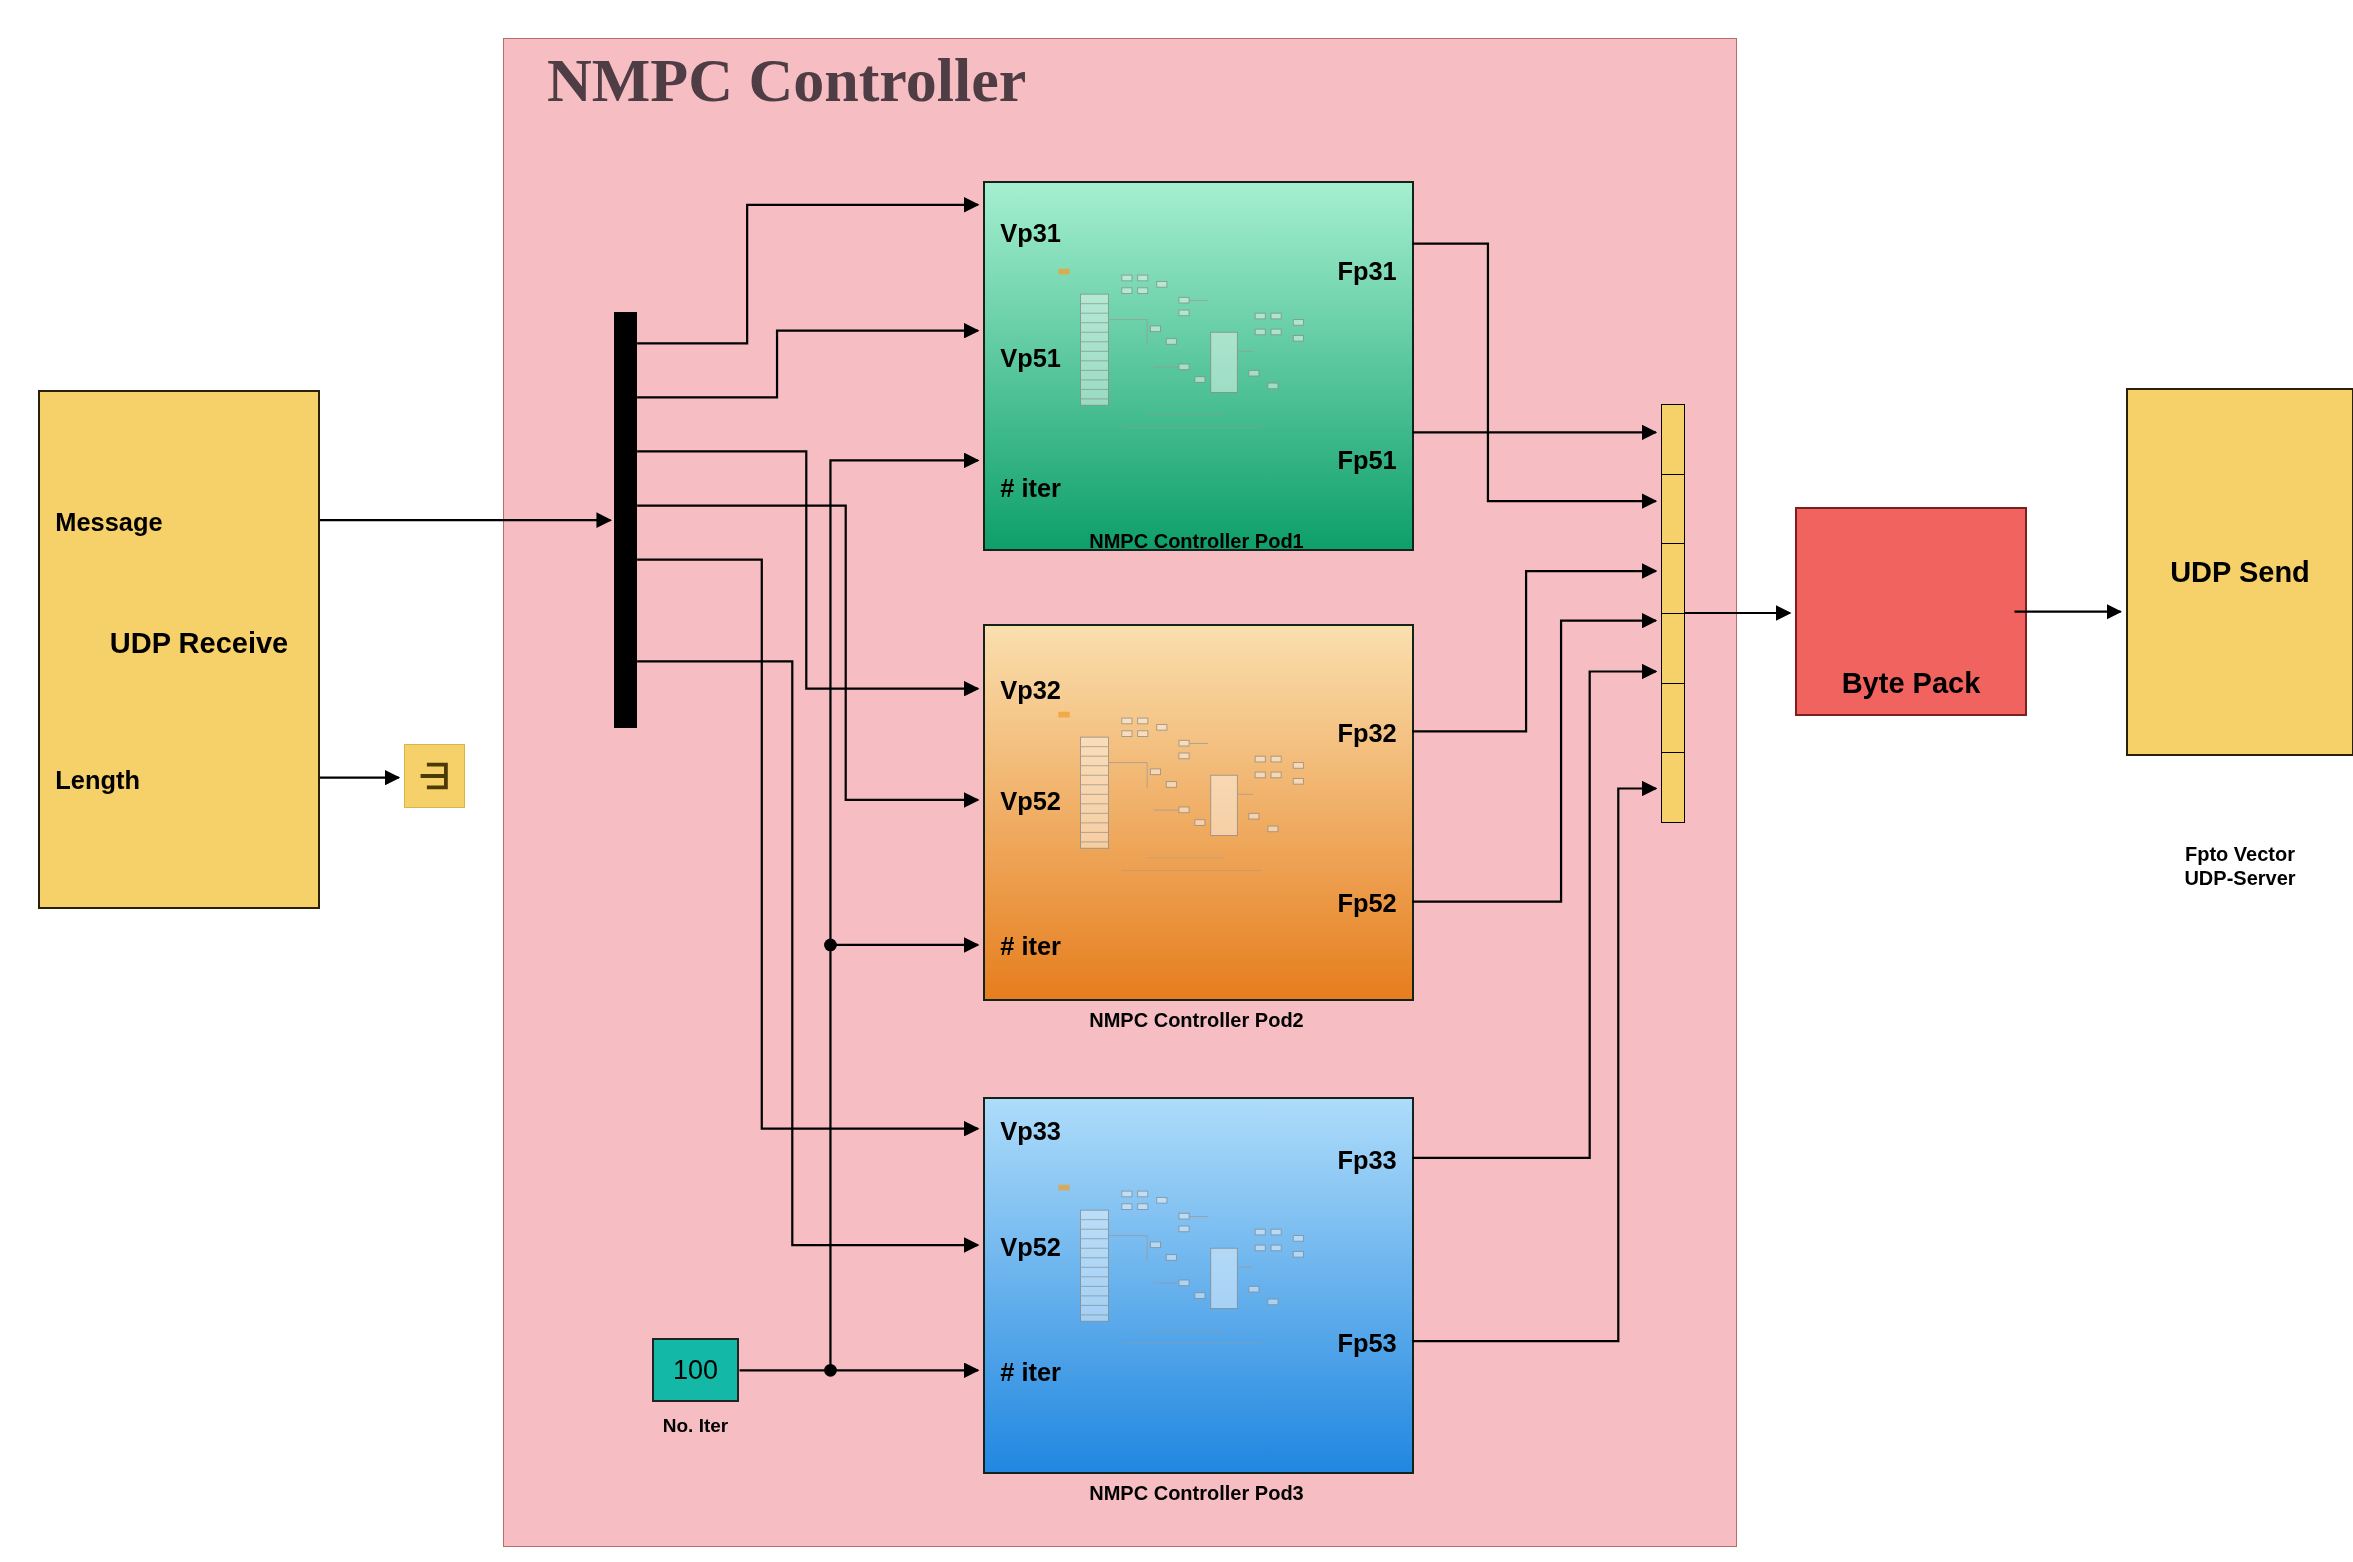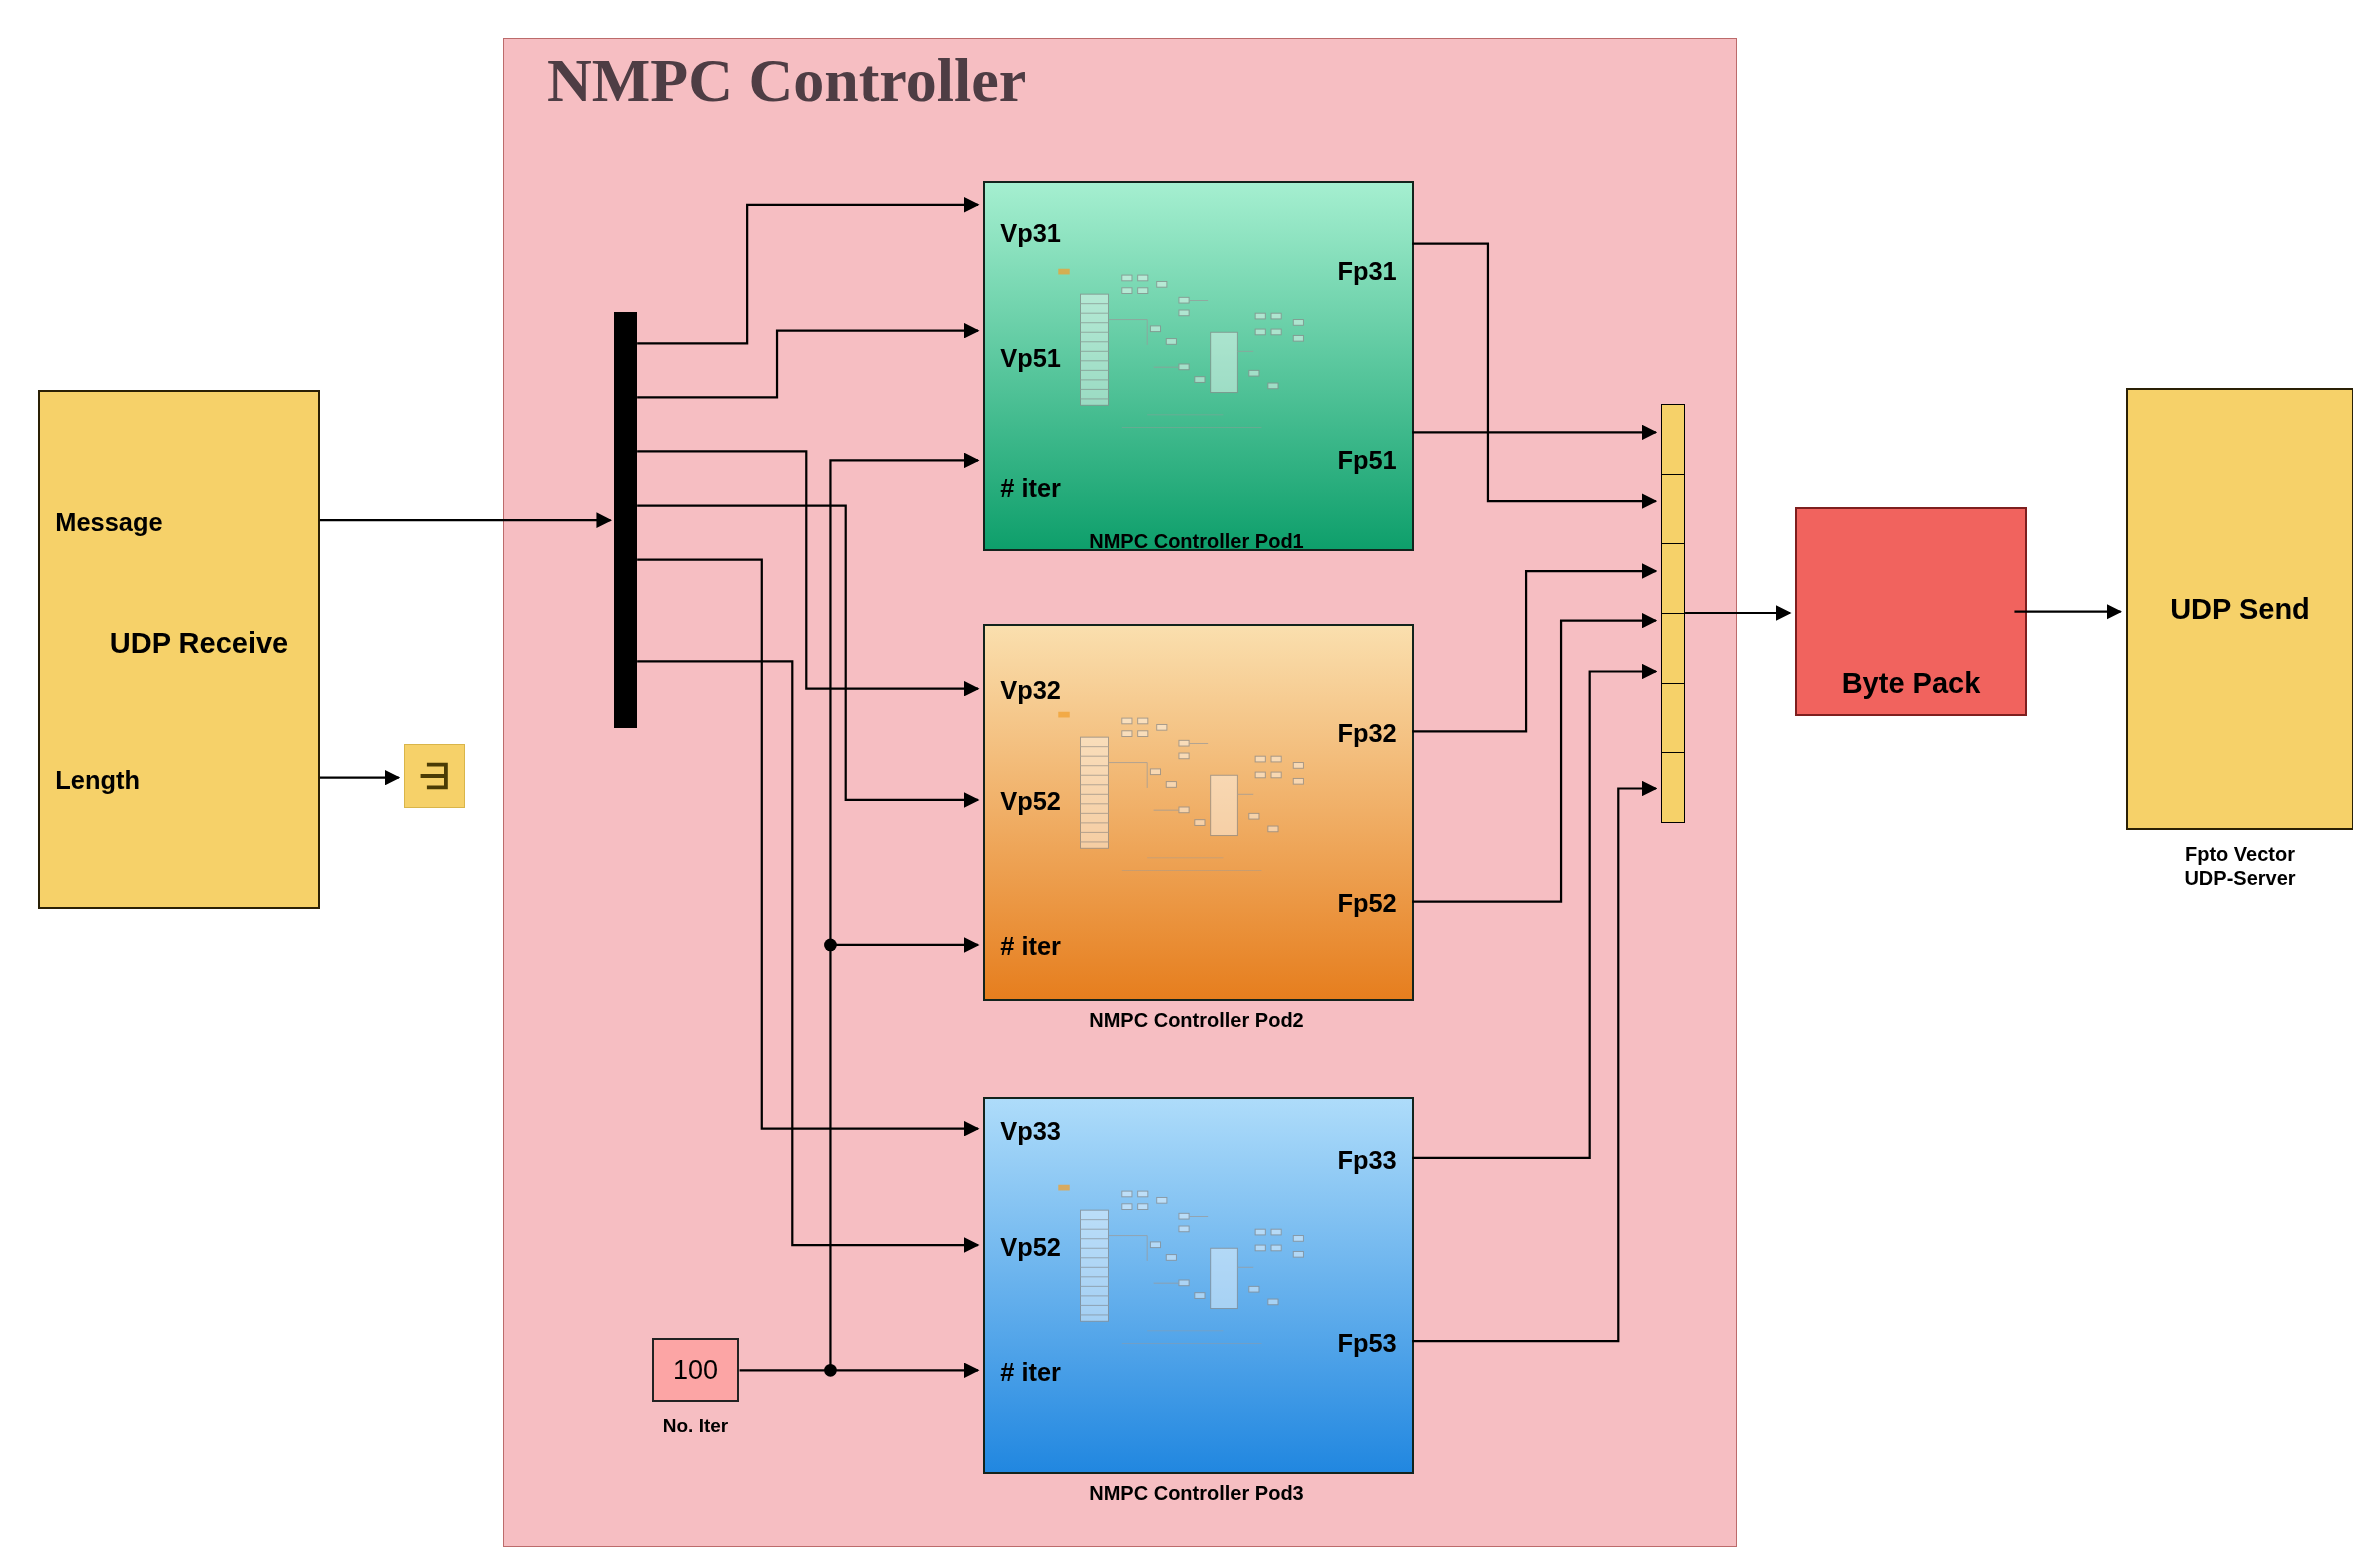--- a/index.html
+++ b/index.html
@@ -5,40 +5,40 @@
   html,body{margin:0;padding:0;background:#fff;}
   #stage{
     position:relative;width:2354px;height:1563px;background:#fff;overflow:hidden;
     font-family:"Liberation Sans", sans-serif;color:#000;
   }
   .abs{position:absolute;box-sizing:border-box;}
   .block{position:absolute;box-sizing:border-box;border:2.5px solid #2a2005;}
   .yellow{background:var(--block-yellow);}
   
   #udp-receive{left:38px;top:390px;width:282px;height:519px;}
-  #udp-send{left:2126px;top:388px;width:228px;height:442px;display:flex;align-items:center;justify-content:center;}
+  #udp-send{left:2126px;top:388px;width:228px;height:368px;display:flex;align-items:center;justify-content:center;}
   .blockname{font-weight:bold;font-size:29px;}
   .portlabel{position:absolute;font-weight:bold;font-size:25.4px;transform:translateY(-50%);white-space:nowrap;}
   .inlabel{left:15.3px;}
   .outlabel{right:15.3px;text-align:right;}
   .center-name{position:absolute;left:0;right:0;text-align:center;transform:translateY(-50%);margin-left:40px;}
   .caption{position:absolute;font-weight:bold;font-size:20px;text-align:center;line-height:1.22;white-space:nowrap;}
   
   #panel{left:503px;top:38px;width:1234px;height:1509px;background:var(--panel-bg);border:1.9px solid var(--panel-border);}
   #panel-title{left:547px;top:45px;font-family:"Liberation Serif", serif;font-weight:bold;font-size:62px;color:var(--title-color);white-space:nowrap;}
   
   #demux{left:614px;top:312px;width:23px;height:416px;background:#000;}
   
   .pod{position:absolute;left:983px;width:427px;border:2.5px solid #13231c;}
   #pod1{top:153px;height:366px;background:linear-gradient(180deg,var(--pod1-top),var(--pod1-bottom));margin-top:28px;}
   #pod2{top:624px;height:373px;background:linear-gradient(180deg,var(--pod2-top),var(--pod2-bottom));}
   #pod3{top:1097px;height:373px;background:linear-gradient(180deg,var(--pod3-top),var(--pod3-bottom));}
   .pod-preview{position:absolute;left:35px;top:54px;width:356px;height:254px;pointer-events:none;}
   
-  #constant{left:652px;top:1338px;width:87px;height:64px;background:#fca5a5;border:2.5px solid #222;
+  #constant{left:652px;top:1338px;width:87px;height:64px;background:#14b8a6;border:2.5px solid #222;
     display:flex;align-items:center;justify-content:center;font-size:27px;font-weight:500;}
   
   #mux{left:1661px;top:404px;width:24px;height:419px;background:var(--block-yellow);border:1.9px solid #000;
     display:flex;flex-direction:column;}
   #mux .cell{flex:1;border-bottom:1.9px solid #000;}
   #mux .cell:last-child{border-bottom:none;}
   
   #byte-pack{left:1795px;top:507px;width:232px;height:209px;background:var(--byte-pack-red);border:2.5px solid #7e1f1f;}
   #byte-pack .blockname{position:absolute;left:0;right:0;bottom:14px;text-align:center;}
   

